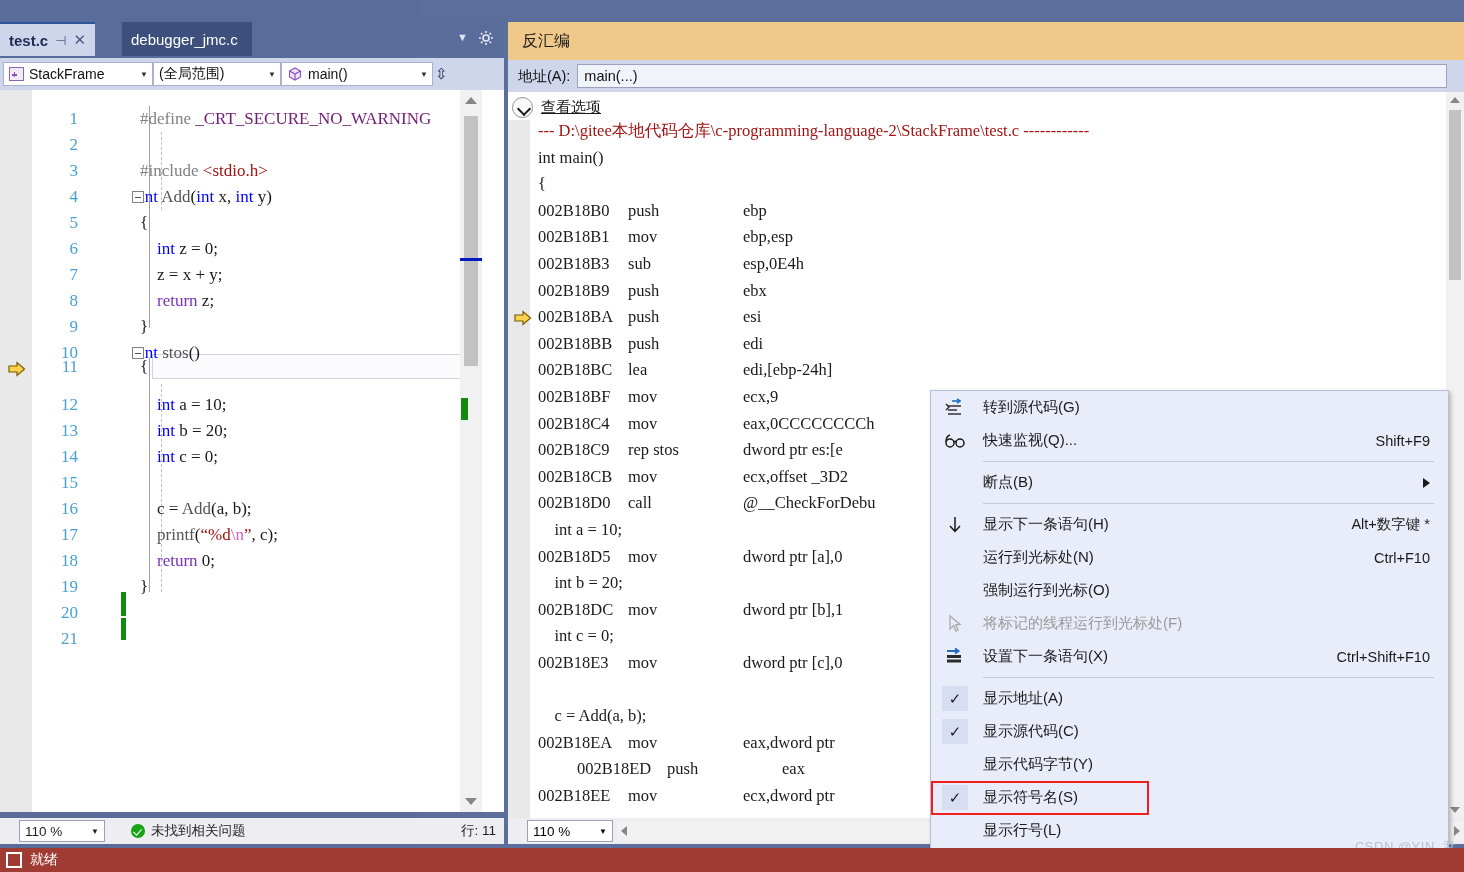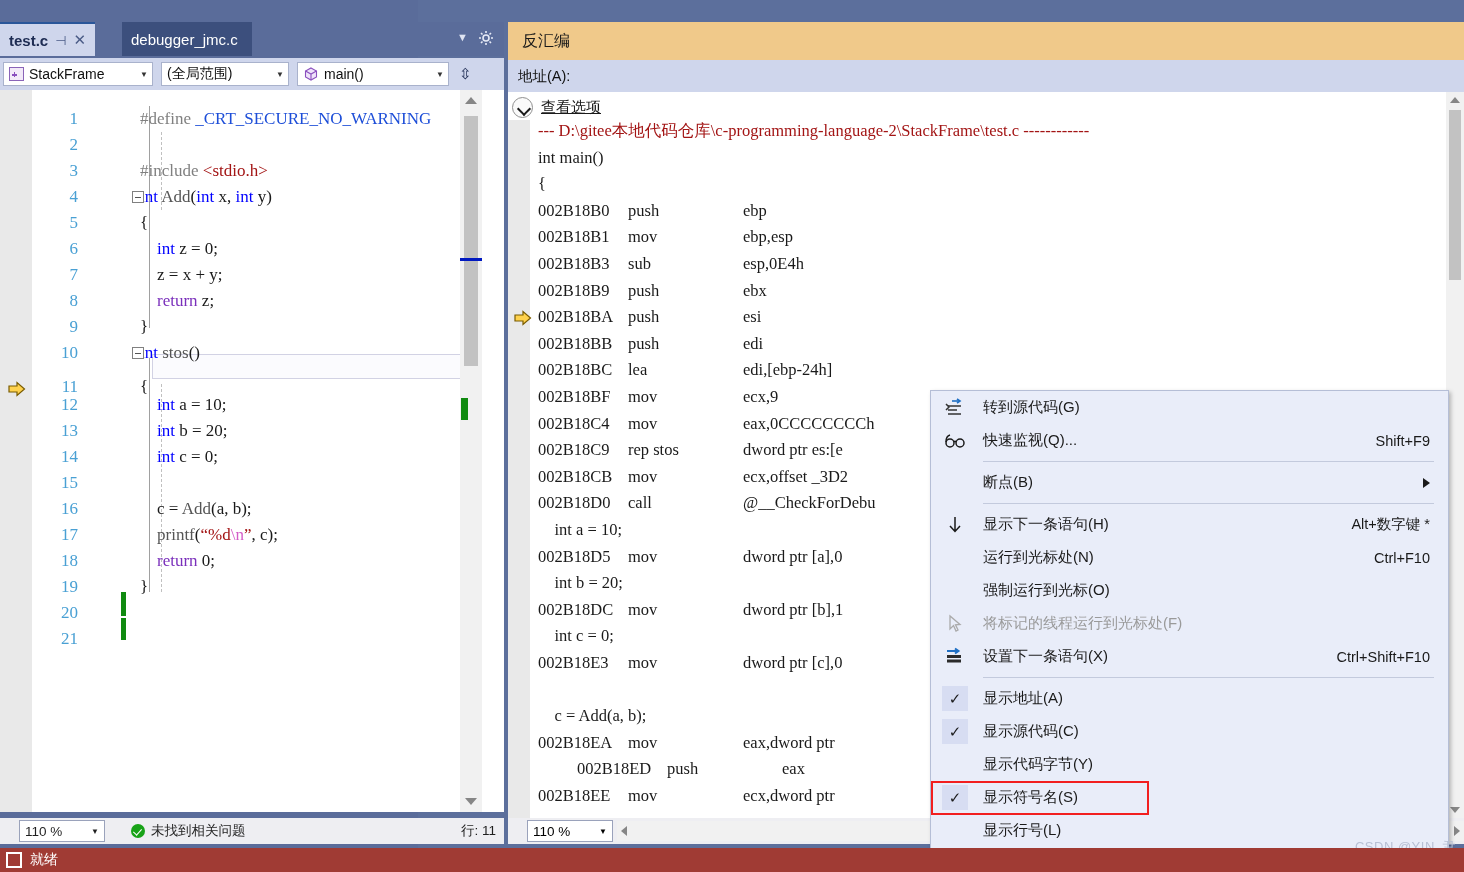--- a/index.html
+++ b/index.html
@@ -38,21 +38,21 @@
   .tab .close { font-size: 15px; }
   .tabstrip .chev {
     position: absolute; right: 36px; top: 9px; color: #dfe4f2; font-size: 11px;
   }
   .tabstrip .gear {
     position: absolute; right: 8px; top: 6px; width: 20px; height: 20px;
   }
 
   .navbar {
     position: absolute; left: 0; top: 58px; width: 504px; height: 32px;
-    background: #cfd6ec; display: flex; align-items: center; padding: 0 3px; gap: 8px;
+    background: #cfd6ec; display: flex; align-items: center; padding: 0 3px; gap: 0;
   }
   .navsel {
     height: 24px; background: #ffffff; border: 1px solid #a9b2cc;
     display: flex; align-items: center; gap: 5px; padding: 0 4px 0 5px;
     font-size: 14px; color: #101010; white-space: nowrap;
   }
   .navsel .arr { margin-left: auto; font-size: 8px; color: #333; padding-left: 6px; }
   .navsel.n1 { width: 150px; }
   .navsel.n2 { width: 128px; justify-content: center; }
   .navsel.n3 { width: 152px; }
@@ -84,21 +84,21 @@
   .lnum {
     position: absolute; left: 32px; width: 46px; text-align: right;
     color: #49a0d4; font-family: "Liberation Serif", serif; font-size: 17px;
   }
   .ctext { position: absolute; left: 140px; color: #1a1a1a; }
   .cur-arrow { position: absolute; left: 8px; top: 5px; }
 
   .kw    { color: #0000ff; }
   .kw2   { color: #7a2fbb; }
   .pre   { color: #808080; }
-  .macro { color: #1d4ed8; text-align: right; }
+  .macro { color: #701a75; text-align: right; }
   .str   { color: #a31515; }
   .esc   { color: #d45cc8; }
   .fn    { color: #555555; }
   .num   { color: #1a1a1a; }
   .incl  { color: #a31515; }
   .id    { color: #1a1a1a; }
 
   .fold {
     position: absolute; left: 132px; top: 7px;
     width: 12px; height: 12px; border: 1px solid #808080; background: #fff;
@@ -327,21 +327,21 @@
           <div class="codeline" style="top: 16px; position: absolute; width: 470px;"><span class="lnum">1</span><span class="ctext"><span class="pre">#define</span> <span class="macro">_CRT_SECURE_NO_WARNING</span></span></div>
           <div class="codeline" style="top: 42px; position: absolute; width: 470px;"><span class="lnum">2</span><span class="ctext"></span></div>
           <div class="codeline" style="top: 68px; position: absolute; width: 470px;"><span class="lnum">3</span><span class="ctext"><span class="pre">#include</span> <span class="incl">&lt;stdio.h&gt;</span></span></div>
           <div class="codeline" style="top: 94px; position: absolute; width: 470px;"><span class="lnum">4</span><span class="ctext"><span class="kw">int</span> <span class="fn">Add</span>(<span class="kw">int</span> <span class="id">x</span>, <span class="kw">int</span> <span class="id">y</span>)</span><span class="fold"></span></div>
           <div class="codeline" style="top: 120px; position: absolute; width: 470px;"><span class="lnum">5</span><span class="ctext">{</span></div>
           <div class="codeline" style="top: 146px; position: absolute; width: 470px;"><span class="lnum">6</span><span class="ctext">    <span class="kw">int</span> <span class="id">z</span> = <span class="num">0</span>;</span></div>
           <div class="codeline" style="top: 172px; position: absolute; width: 470px;"><span class="lnum">7</span><span class="ctext">    <span class="id">z</span> = <span class="id">x</span> + <span class="id">y</span>;</span></div>
           <div class="codeline" style="top: 198px; position: absolute; width: 470px;"><span class="lnum">8</span><span class="ctext">    <span class="kw2">return</span> <span class="id">z</span>;</span></div>
           <div class="codeline" style="top: 224px; position: absolute; width: 470px;"><span class="lnum">9</span><span class="ctext">}</span></div>
           <div class="codeline" style="top: 250px; position: absolute; width: 470px;"><span class="lnum">10</span><span class="ctext"><span class="kw">int</span> <span class="fn">stos</span>()</span><span class="fold"></span></div>
-          <div class="codeline" style="top: 284px; position: absolute; width: 470px;"><span class="lnum">11</span><span class="ctext">{</span><span class="cur-arrow"><svg width="18" height="16" viewBox="0 0 18 16">
+          <div class="codeline" style="top: 264px; position: absolute; width: 470px;"><span class="lnum">11</span><span class="ctext">{</span><span class="cur-arrow"><svg width="18" height="16" viewBox="0 0 18 16">
                 <path d="M1 5 H9 V1.5 L16.5 8 L9 14.5 V11 H1 Z" fill="#ffd24d" stroke="#7a5c00" stroke-width="1.2"></path>
               </svg></span></div>
           <div class="codeline" style="top: 302px; position: absolute; width: 470px;"><span class="lnum">12</span><span class="ctext">    <span class="kw">int</span> <span class="id">a</span> = <span class="num">10</span>;</span></div>
           <div class="codeline" style="top: 328px; position: absolute; width: 470px;"><span class="lnum">13</span><span class="ctext">    <span class="kw">int</span> <span class="id">b</span> = <span class="num">20</span>;</span></div>
           <div class="codeline" style="top: 354px; position: absolute; width: 470px;"><span class="lnum">14</span><span class="ctext">    <span class="kw">int</span> <span class="id">c</span> = <span class="num">0</span>;</span></div>
           <div class="codeline" style="top: 380px; position: absolute; width: 470px;"><span class="lnum">15</span><span class="ctext"></span></div>
           <div class="codeline" style="top: 406px; position: absolute; width: 470px;"><span class="lnum">16</span><span class="ctext">    <span class="id">c</span> = <span class="fn">Add</span>(<span class="id">a</span>, <span class="id">b</span>);</span></div>
           <div class="codeline" style="top: 432px; position: absolute; width: 470px;"><span class="lnum">17</span><span class="ctext">    <span class="fn">printf</span>(<span class="str">“%d</span><span class="esc">\n</span><span class="str">”</span>, <span class="id">c</span>);</span></div>
           <div class="codeline" style="top: 458px; position: absolute; width: 470px;"><span class="lnum">18</span><span class="ctext">    <span class="kw2">return</span> <span class="num">0</span>;</span></div>
           <div class="codeline" style="top: 484px; position: absolute; width: 470px;"><span class="lnum">19</span><span class="ctext">}</span></div>
@@ -369,20 +369,23 @@
     </div>
   </div>
 
   <div id="disasm-pane">
     <div class="dis-title">
       <span>反汇编</span>
     </div>
 
     <div class="dis-addrbar">
       <span class="lbl">地址(A):</span>
+      <div class="addr-input">
+        <span>main(...)</span>
+      </div>
     </div>
 
     <div class="dis-body">
       <div class="dis-gutter"></div>
 
       <div class="viewopt">
         <span class="circ"></span>
         <span class="txt">查看选项</span>
       </div>
 

